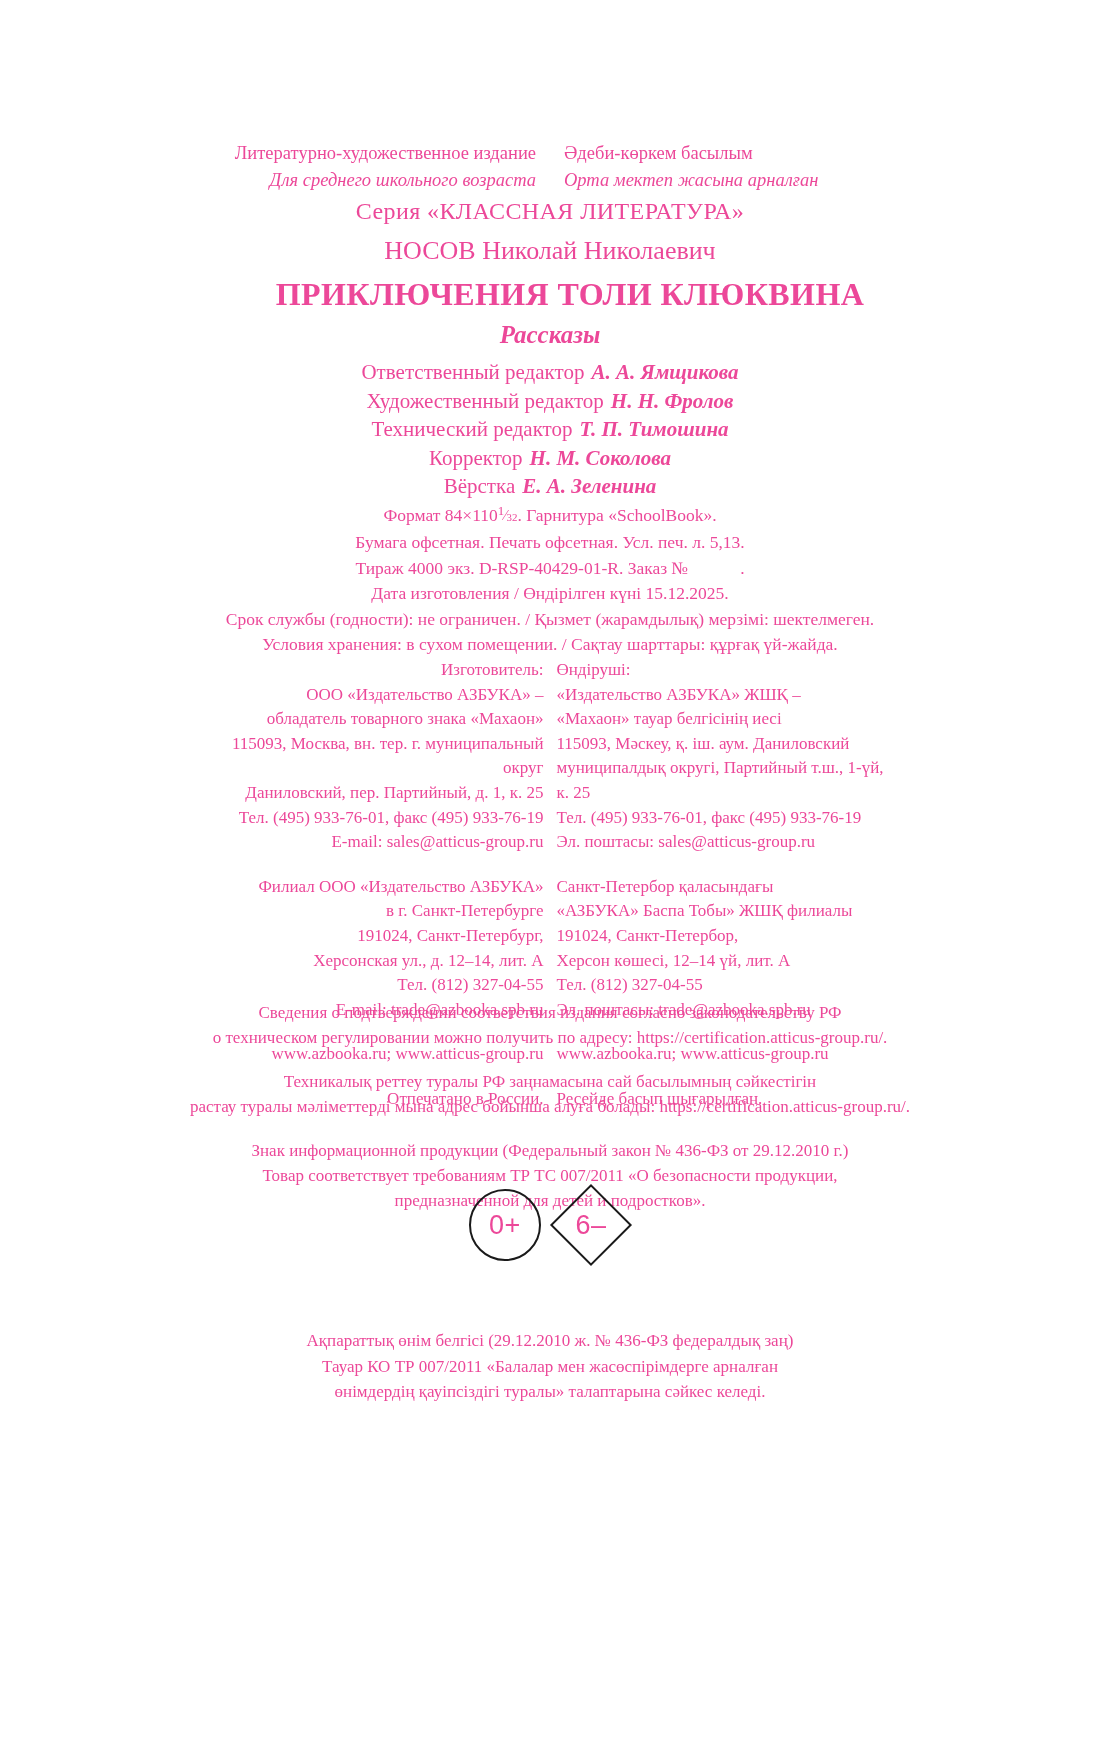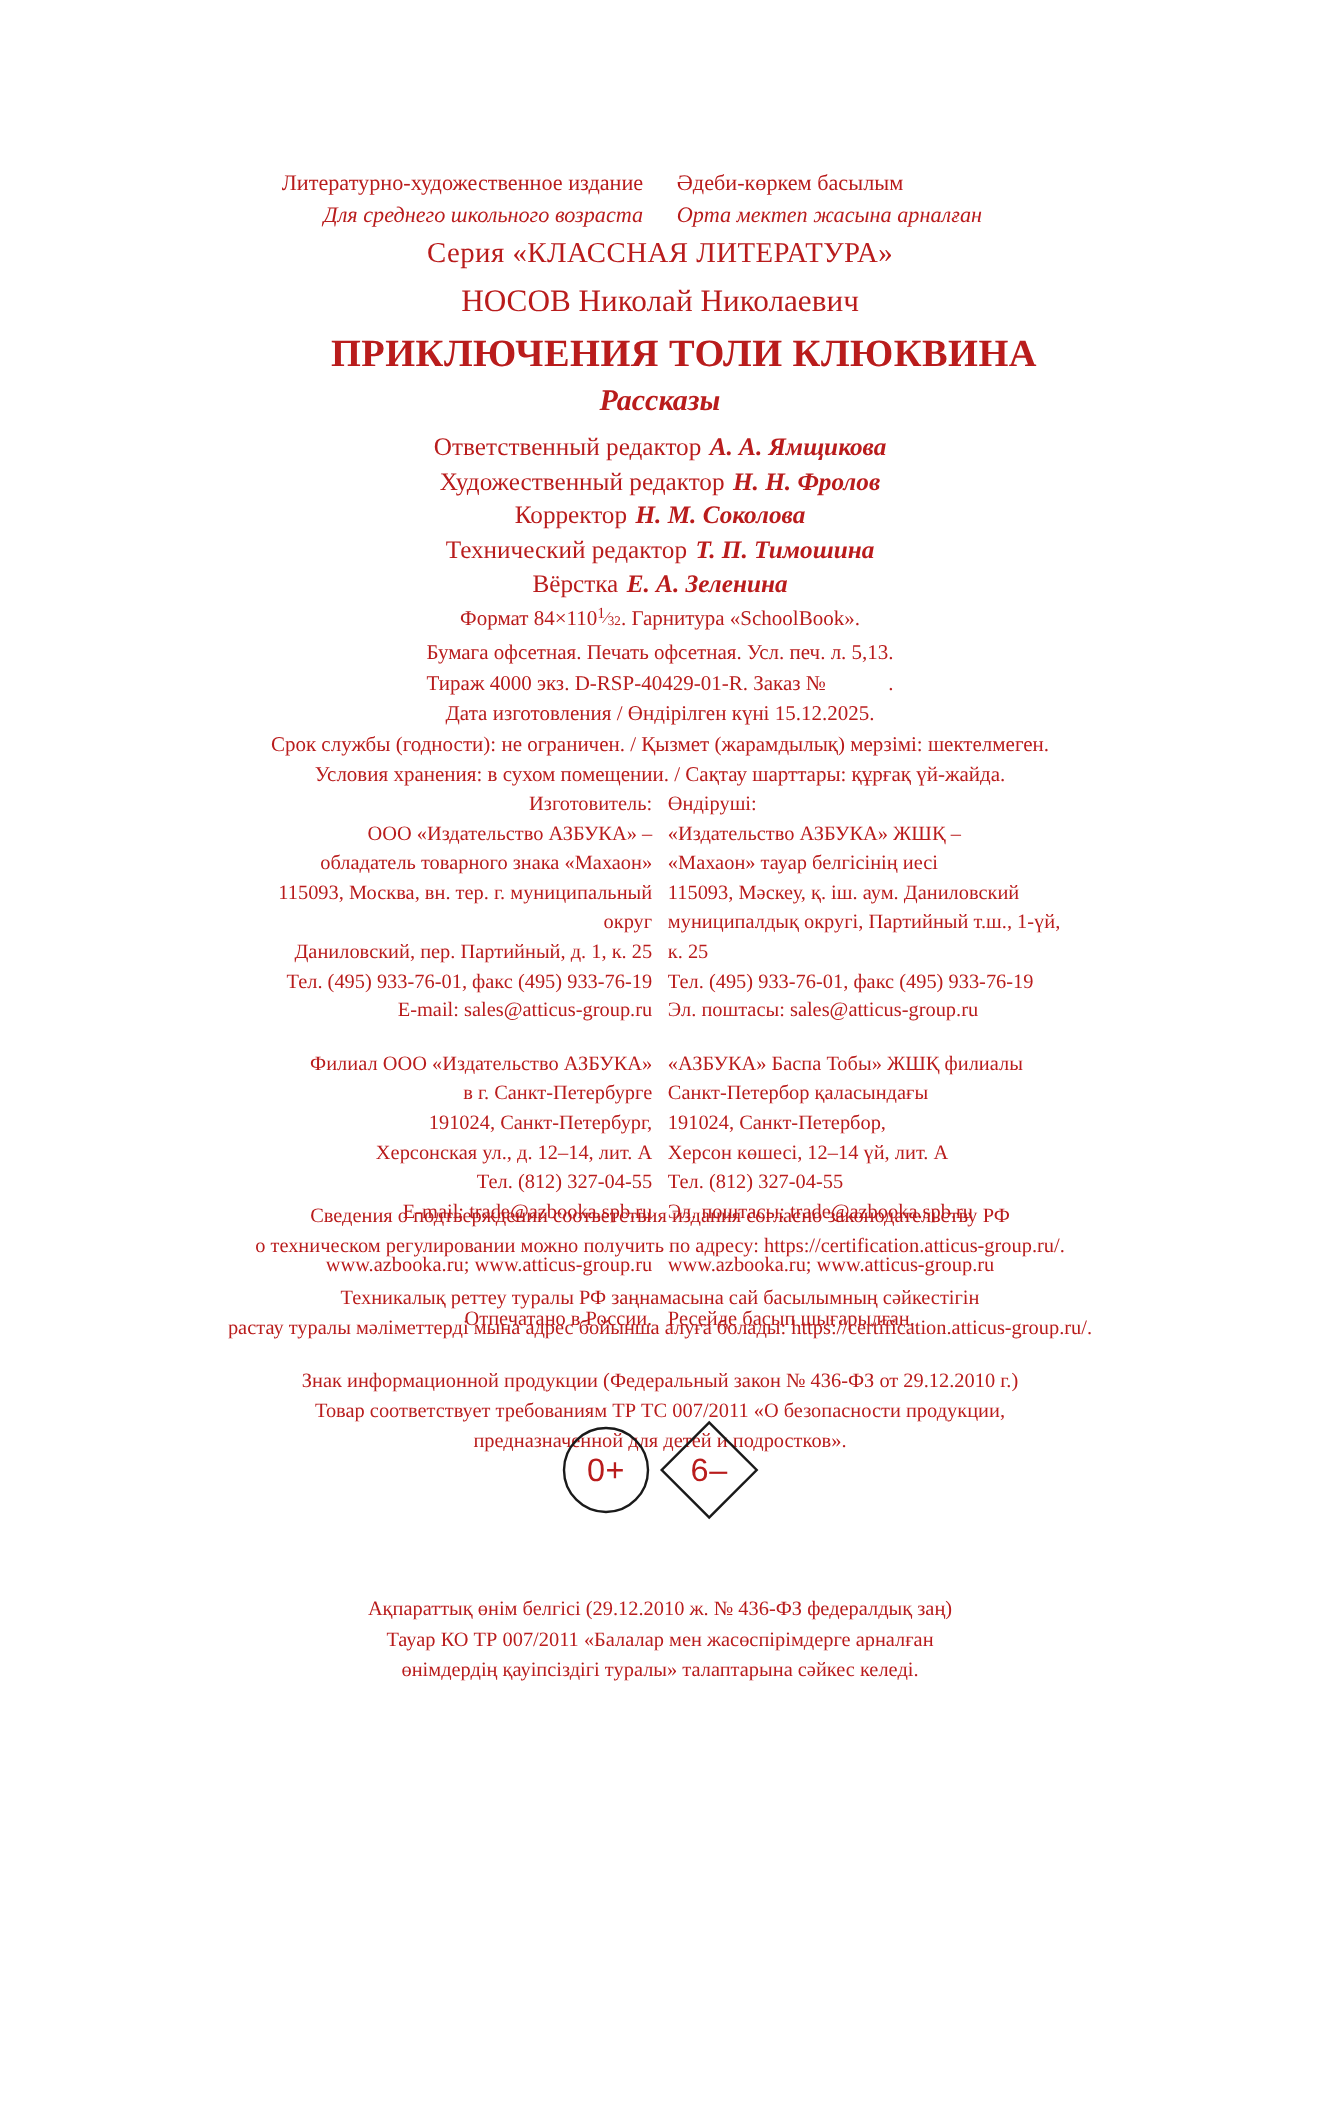--- a/index.html
+++ b/index.html
@@ -6,21 +6,21 @@
     margin: 0;
     padding: 0;
     background: #ffffff;
   }
   .page {
     position: relative;
     width: 1100px;
     height: 1461px;
     margin: 0 auto;
     background: #ffffff;
-    color: #b91c1c;
+    color: #ec4899;
     font-family: "Liberation Serif", "DejaVu Serif", serif;
     overflow: hidden;
   }
   .content {
     position: absolute;
     left: 0;
     top: 0;
     width: 1100px;
   }
 
@@ -239,24 +239,24 @@
     </div>
 
     <div class="credits-block">
       <div>
         <span class="role">Ответственный редактор</span><span class="person">А. А. Ямщикова</span>
       </div>
       <div>
         <span class="role">Художественный редактор</span><span class="person">Н. Н. Фролов</span>
       </div>
       <div>
+        <span class="role">Технический редактор</span><span class="person">Т. П. Тимошина</span>
+      </div>
+      <div>
         <span class="role">Корректор</span><span class="person">Н. М. Соколова</span>
-      </div>
-      <div>
-        <span class="role">Технический редактор</span><span class="person">Т. П. Тимошина</span>
       </div>
       <div>
         <span class="role">Вёрстка</span><span class="person">Е. А. Зеленина</span>
       </div>
     </div>
 
     <div class="print-block">
       <div>
         <span>Формат 84×110</span><span class="frac"><sup>1</sup>⁄<sub>32</sub></span><span>. Гарнитура «SchoolBook».</span>
       </div>
@@ -301,22 +301,22 @@
         <div class="addr-group">
           <div>Өндіруші:</div>
           <div>«Издательство АЗБУКА» ЖШҚ –</div>
           <div>«Махаон» тауар белгісінің иесі</div>
           <div>115093, Мәскеу, қ. іш. аум. Даниловский</div>
           <div>муниципалдық округі, Партийный т.ш., 1-үй, к. 25</div>
           <div>Тел. (495) 933-76-01, факс (495) 933-76-19</div>
           <div>Эл. поштасы: sales@atticus-group.ru</div>
         </div>
         <div class="addr-group">
+          <div>Санкт-Петербор қаласындағы</div>
           <div>«АЗБУКА» Баспа Тобы» ЖШҚ филиалы</div>
-          <div>Санкт-Петербор қаласындағы</div>
           <div>191024, Санкт-Петербор,</div>
           <div>Херсон көшесі, 12–14 үй, лит. А</div>
           <div>Тел. (812) 327-04-55</div>
           <div>Эл. поштасы: trade@azbooka.spb.ru</div>
         </div>
         <div class="addr-group">
           <div>www.azbooka.ru;  www.atticus-group.ru</div>
         </div>
         <div class="addr-group">
           <div>Ресейде басып шығарылған.</div>

